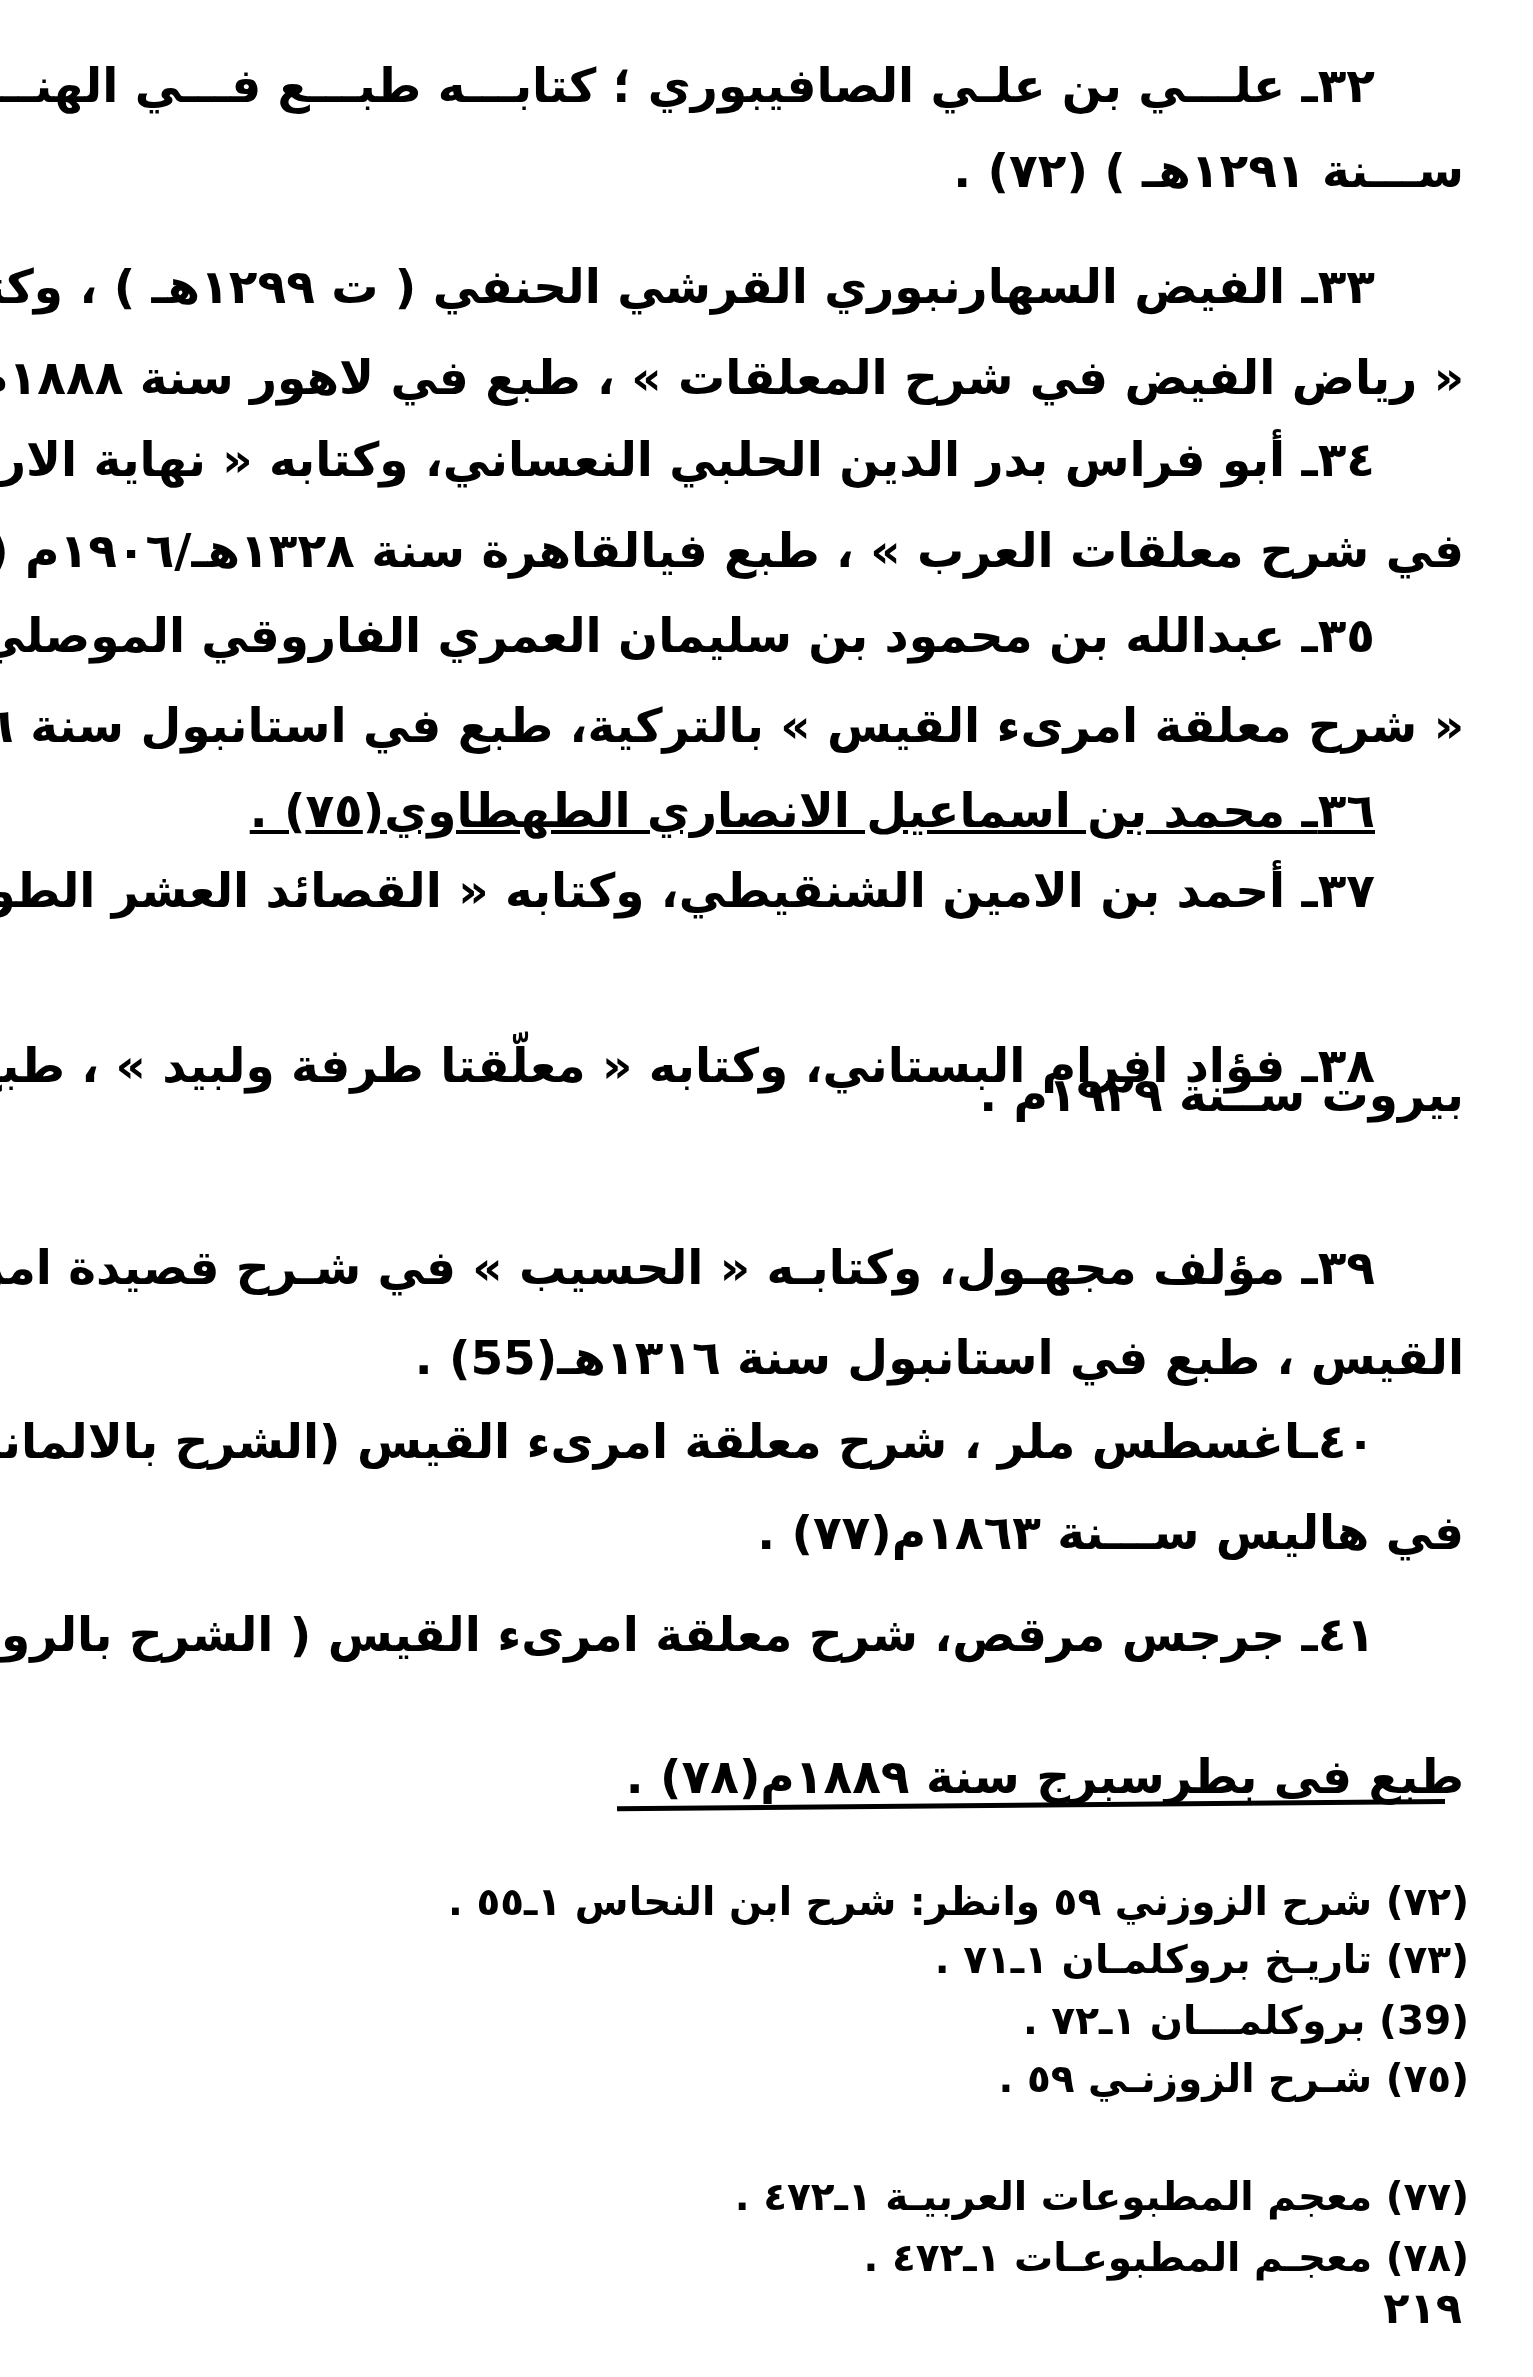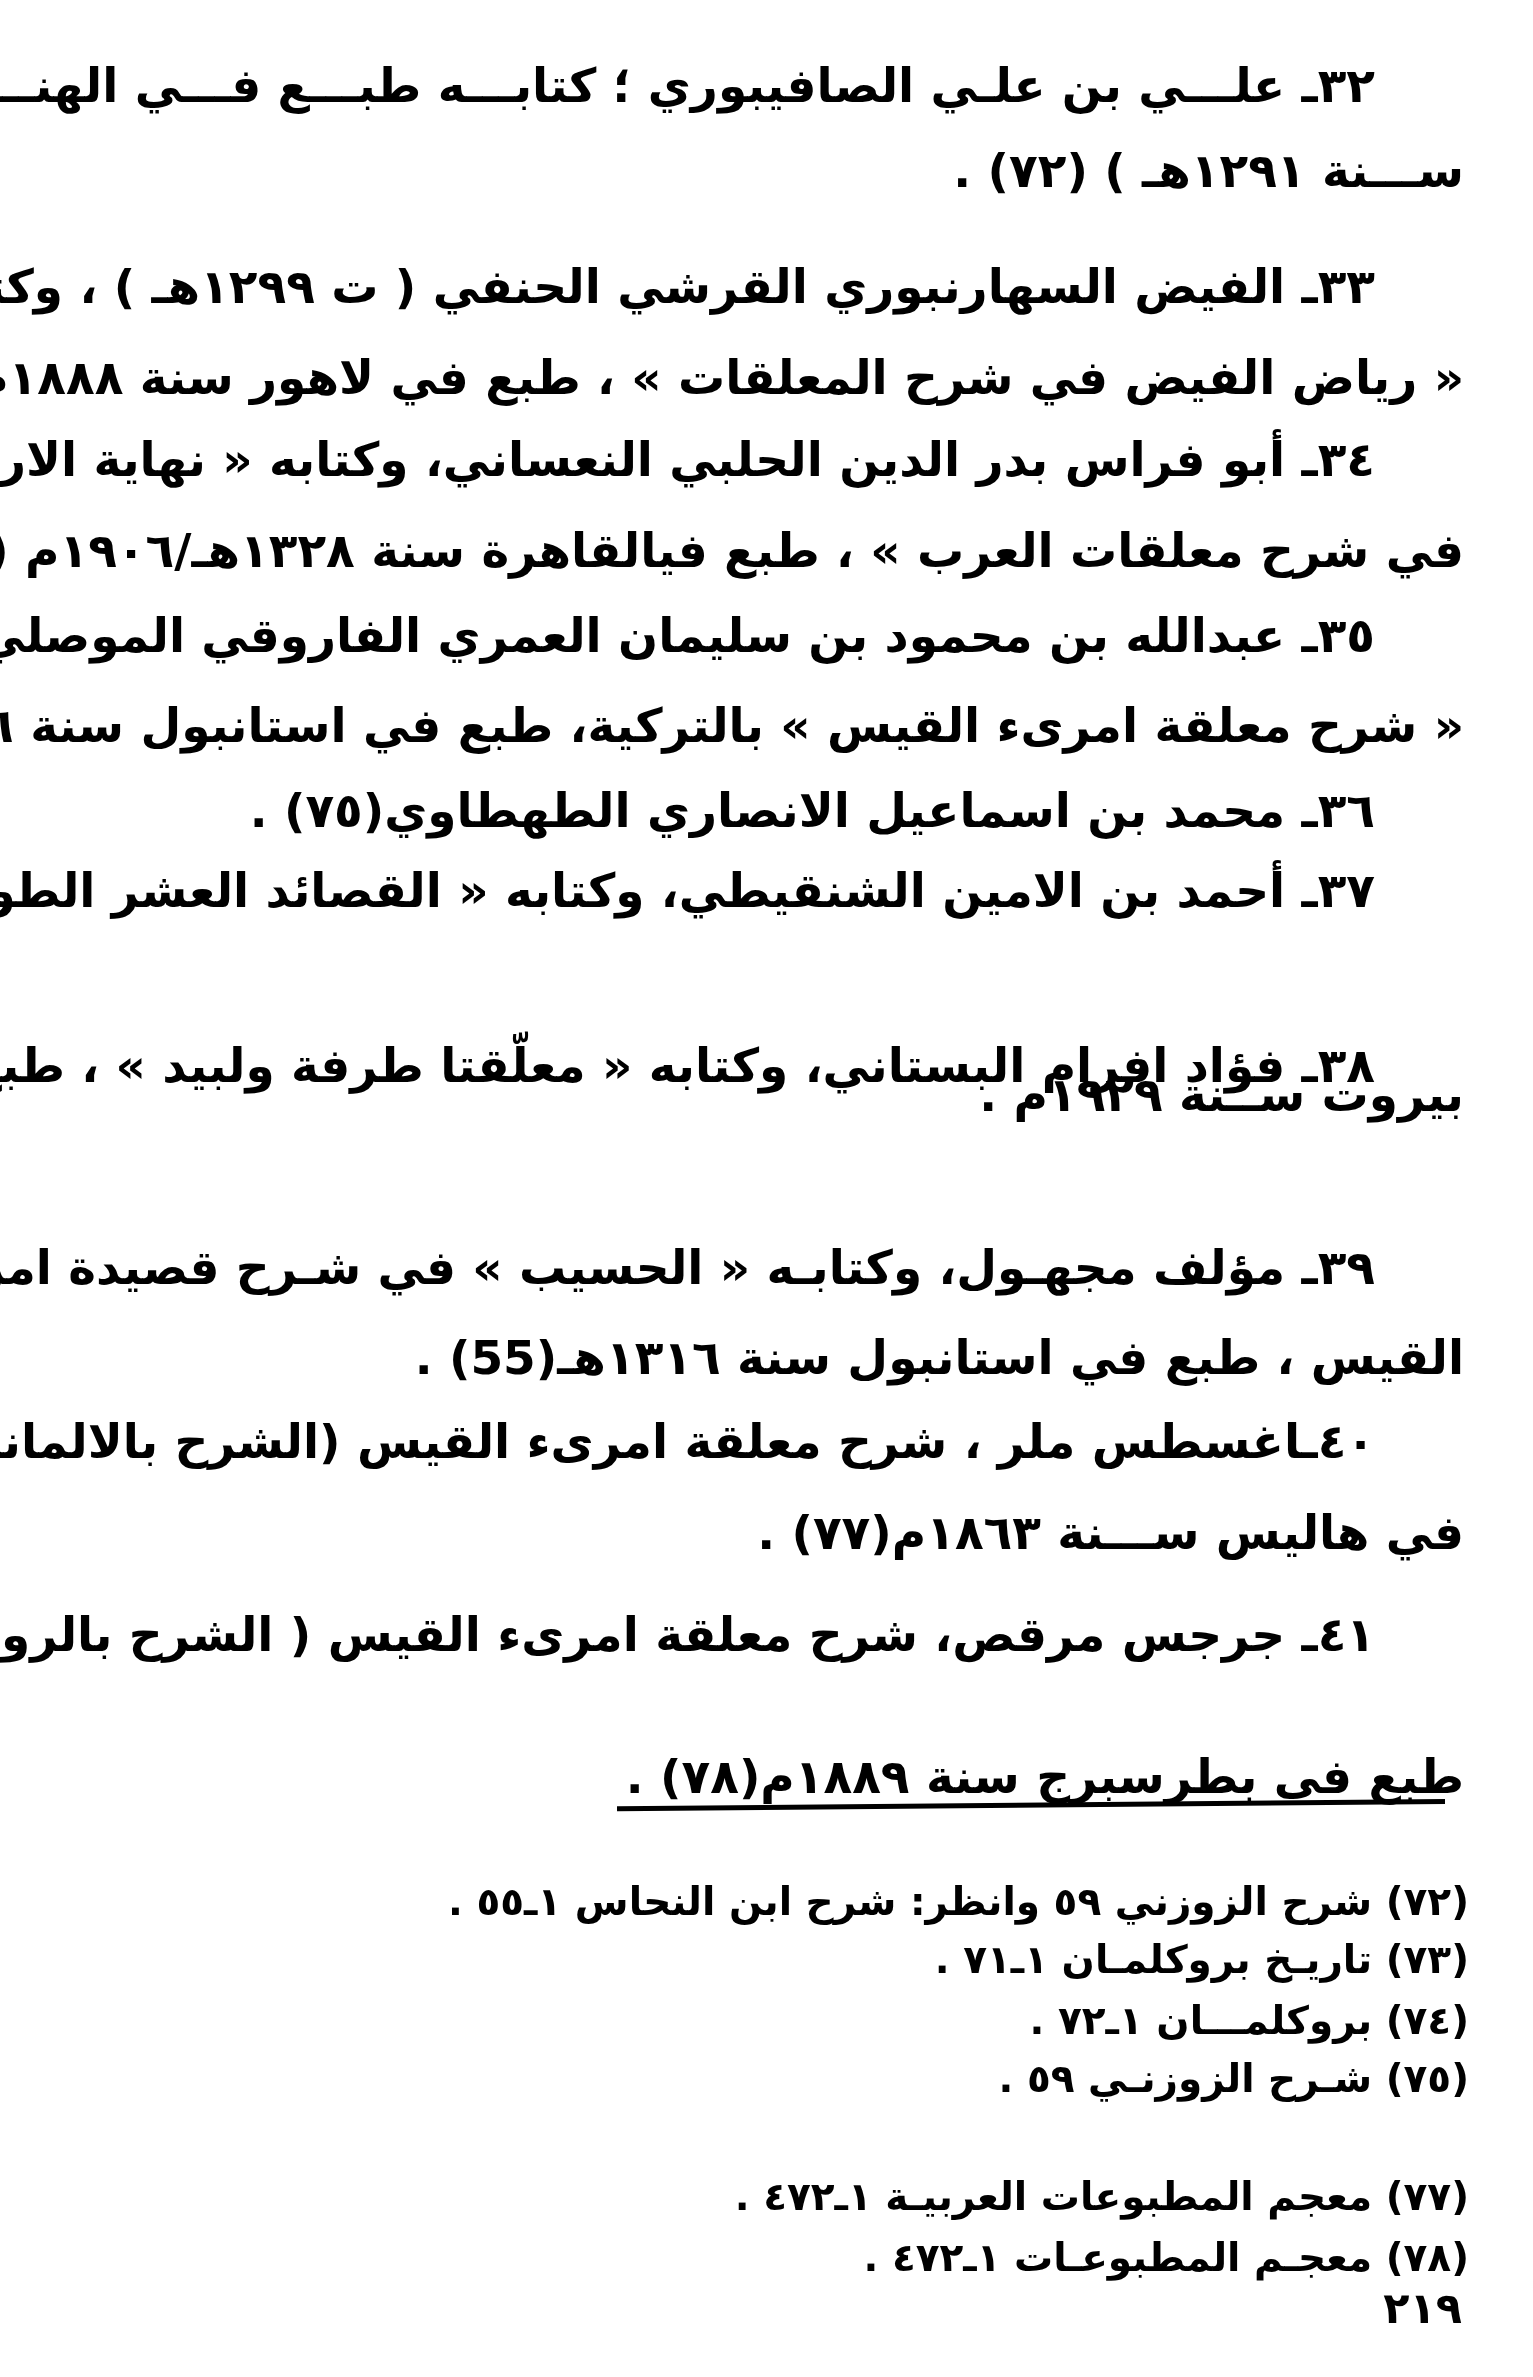--- a/index.html
+++ b/index.html
@@ -94,40 +94,40 @@
 
   <div class="line first" style="top:253px;">٣٣ـ الفيض السهارنبوري القرشي الحنفي ( ت ١٢٩٩هـ ) ، وكتابه</div>
   <div class="line cont" style="top:344px;">« رياض الفيض في شرح المعلقات » ، طبع في لاهور سنة ١٨٨٨م (٧٣) .</div>
 
   <div class="line first" style="top:426px;">٣٤ـ أبو فراس بدر الدين الحلبي النعساني، وكتابه « نهاية الارب</div>
   <div class="line cont" style="top:517px;">في شرح معلقات العرب » ، طبع فيالقاهرة سنة ١٣٢٨هـ/١٩٠٦م (٧٤) .</div>
 
   <div class="line first" style="top:602px;">٣٥ـ عبدالله بن محمود بن سليمان العمري الفاروقي الموصلي، وكتابه</div>
   <div class="line cont" style="top:692px;">« شرح معلقة امرىء القيس » بالتركية، طبع في استانبول سنة ١٩١٦م .</div>
 
-  <div class="line first last" style="top:777px;">٣٦ـ محمد بن اسماعيل الانصاري الطهطاوي(٧٥) .</div>
+  <div class="line first last" style="top:777px;text-decoration:underline;">٣٦ـ محمد بن اسماعيل الانصاري الطهطاوي(٧٥) .</div>
 
   <div class="line first" style="top:857px;">٣٧ـ أحمد بن الامين الشنقيطي، وكتابه « القصائد العشر الطوال » ،</div>
 
   <div class="line first" style="top:1032px;">٣٨ـ فؤاد افرام البستاني، وكتابه « معلّقتا طرفة ولبيد » ، طبع في</div>
   <div class="line cont last" style="top:1061px;">بيروت ســنة ١٩٢٩م .</div>
 
   <div class="line first" style="top:1234px;">٣٩ـ مؤلف مجهـول، وكتابـه « الحسيب » في شـرح قصيدة امرىء</div>
   <div class="line cont last" style="top:1324px;">القيس ، طبع في استانبول سنة ١٣١٦هـ(55) .</div>
 
   <div class="line first" style="top:1408px;">٤٠ـاغسطس ملر ، شرح معلقة امرىء القيس (الشرح بالالمانية) طبع</div>
   <div class="line cont last" style="top:1499px;">في هاليس ســـنة ١٨٦٣م(٧٧) .</div>
 
   <div class="line first" style="top:1601px;">٤١ـ جرجس مرقص، شرح معلقة امرىء القيس ( الشرح بالروسية )،</div>
   <div class="line cont last" style="top:1743px;">طبع في بطرسبرج سنة ١٨٨٩م(٧٨) .</div>
 
   <div class="separator"></div>
 
   <div class="fn" style="top:1826px;">(٧٢) شرح الزوزني ٥٩ وانظر: شرح ابن النحاس ١ـ٥٥ .</div>
   <div class="fn" style="top:1884px;">(٧٣) تاريـخ بروكلمـان ١ـ٧١ .</div>
-  <div class="fn" style="top:1945px;">(٧٤) بروكلمـــان ١ـ٧٢ .</div>
+  <div class="fn" style="top:1945px;">(39) بروكلمـــان ١ـ٧٢ .</div>
   <div class="fn" style="top:2003px;">(٧٥) شـرح الزوزنـي ٥٩ .</div>
   <div class="fn" style="top:2121px;">(٧٧) معجم المطبوعات العربيـة ١ـ٤٧٢ .</div>
   <div class="fn" style="top:2182px;">(٧٨) معجـم المطبوعـات ١ـ٤٧٢ .</div>
 
   <div class="page-number">٢١٩</div>
 </div>
 
 
 </body></html>

